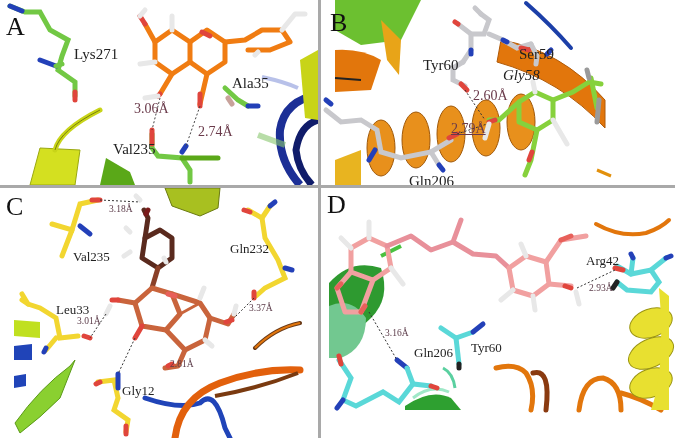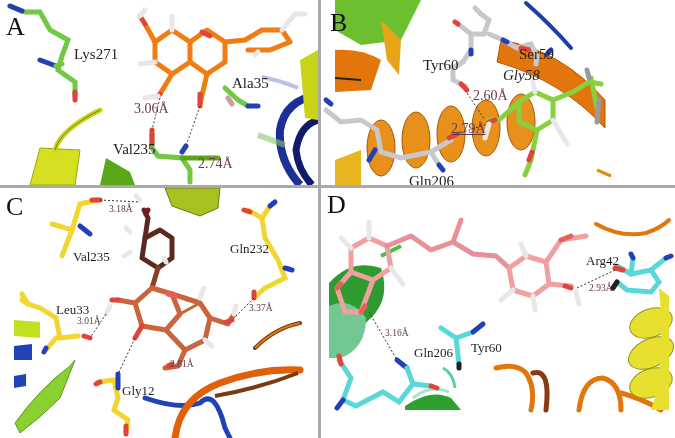--- a/index.html
+++ b/index.html
@@ -73,21 +73,21 @@
     </g>
 
     <line x1="160" y1="98" x2="152" y2="130" stroke="#444" stroke-width="1" stroke-dasharray="2,2"></line>
     <line x1="200" y1="106" x2="186" y2="146" stroke="#444" stroke-width="1" stroke-dasharray="2,2"></line>
   </svg>
   <div class="letter" style="left:6px;top:14px;">A</div>
   <div class="res" style="left:74px;top:47px;">Lys271</div>
   <div class="res" style="left:232px;top:76px;">Ala35</div>
   <div class="res" style="left:113px;top:142px;">Val235</div>
   <div class="dist" style="left:134px;top:102px;">3.06Å</div>
-  <div class="dist" style="left:198px;top:125px;margin-top:32px;">2.74Å</div>
+  <div class="dist" style="left:198px;top:125px;">2.74Å</div>
 </div>
 
 <div class="panel" style="left:321px;top:0;width:354px;height:185px;">
   <svg width="354" height="185" viewBox="0 0 354 185">
 
     <path d="M14 0 L100 0 L80 40 L40 45 L14 30 Z" fill="#6cc030"></path>
     <path d="M60 20 L80 40 L78 75 L66 60 Z" fill="#e8a418"></path>
     <path d="M14 50 Q40 48 60 60 L50 90 L14 92 Z" fill="#e2760c"></path>
     <path d="M14 78 L40 80" stroke="#222" stroke-width="2"></path>
 

